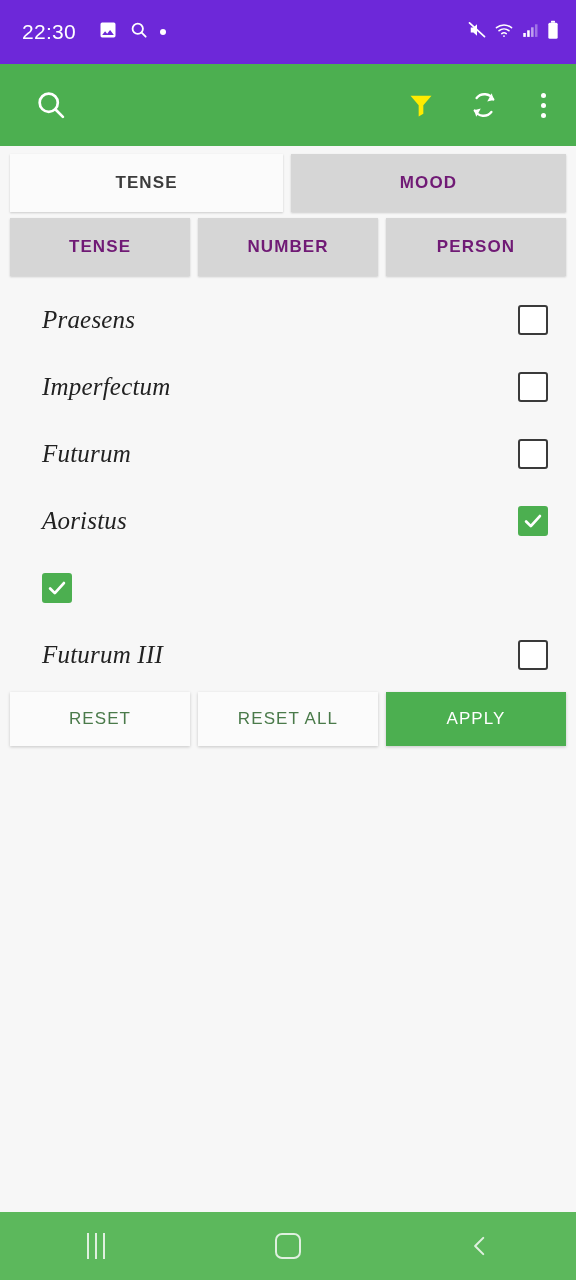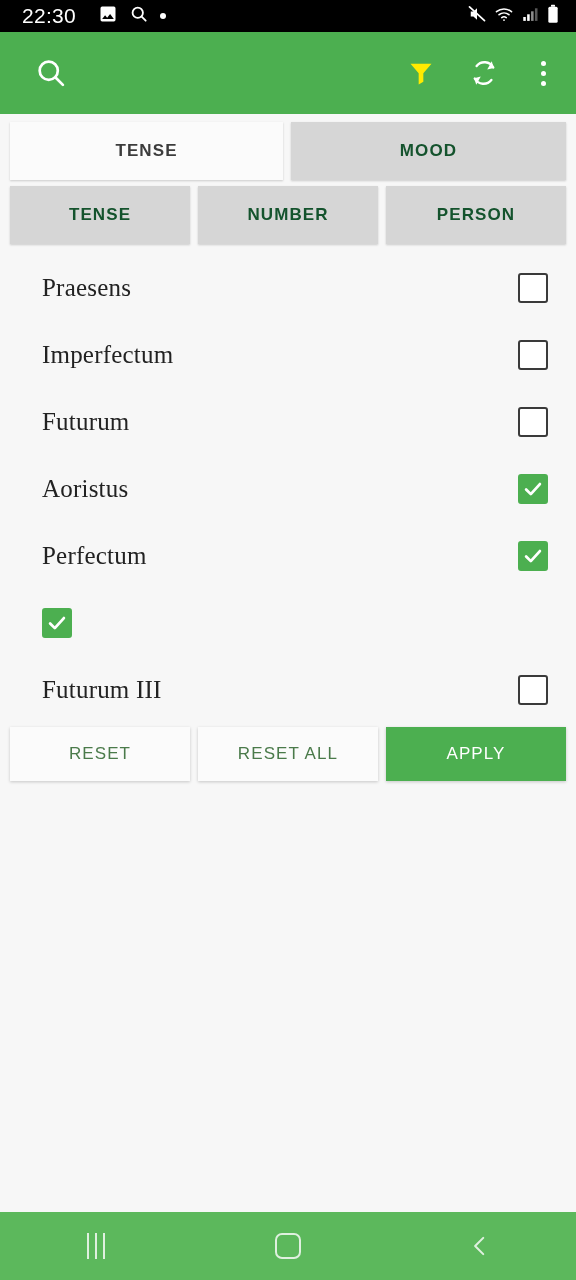--- a/index.html
+++ b/index.html
@@ -11,22 +11,22 @@
   }
 
   body {
     font-family: "Liberation Sans", sans-serif;
     background: #f7f7f7;
     position: relative;
   }
 
   
   .status-bar {
-    height: 32px;
-    background: #000000;
+    height: 64px;
+    background: #6d28d9;
     display: flex;
     align-items: center;
     padding: 0 16px 0 22px;
     color: #ffffff;
   }
   .status-left {
     display: flex;
     align-items: center;
     gap: 14px;
     flex: 1;
@@ -102,35 +102,36 @@
   }
   .tab {
     flex: 1;
     height: 58px;
     display: flex;
     align-items: center;
     justify-content: center;
     font-size: 17px;
     font-weight: 700;
     letter-spacing: 1.1px;
-    color: #14532d;
+    color: #701a75;
     background: #d6d6d6;
     border: none;
     cursor: pointer;
     box-shadow: 0 1px 2px rgba(0,0,0,0.18);
     font-family: "Liberation Sans", sans-serif;
   }
   .tab.selected {
     background: #fbfbfb;
     color: #3c3c3c;
   }
 
   
   .option-list {
     padding: 0 0 0 0;
+    font-style: italic;
   }
   .option-row {
     height: 67px;
     display: flex;
     align-items: center;
     padding: 0 28px 0 42px;
     cursor: pointer;
   }
   .option-label {
     flex: 1;
@@ -340,38 +341,30 @@
 
   <div class="option-row">
     <span class="option-label">Aoristus</span>
     <span class="checkbox checked">
       <svg class="tick" width="22" height="22" viewBox="0 0 24 24" fill="none" stroke="#ffffff" stroke-width="3" stroke-linecap="round" stroke-linejoin="round">
           <polyline points="4.5,12.5 9.6,17.6 19.5,6.6"></polyline>
         </svg>
     </span>
   </div>
 
-  <div class="option-row">
-    <span class="option-label">Perfectum</span>
+
+  <div class="option-row">
     <span class="checkbox checked">
       <svg class="tick" width="22" height="22" viewBox="0 0 24 24" fill="none" stroke="#ffffff" stroke-width="3" stroke-linecap="round" stroke-linejoin="round">
           <polyline points="4.5,12.5 9.6,17.6 19.5,6.6"></polyline>
         </svg>
     </span>
   </div>
 
   <div class="option-row">
-    <span class="checkbox checked">
-      <svg class="tick" width="22" height="22" viewBox="0 0 24 24" fill="none" stroke="#ffffff" stroke-width="3" stroke-linecap="round" stroke-linejoin="round">
-          <polyline points="4.5,12.5 9.6,17.6 19.5,6.6"></polyline>
-        </svg>
-    </span>
-  </div>
-
-  <div class="option-row">
     <span class="option-label">Futurum III</span>
     <span class="checkbox">
       
     </span>
   </div>
 
 </div>
 
 <div class="action-row">
   <button class="action-btn">RESET</button>

